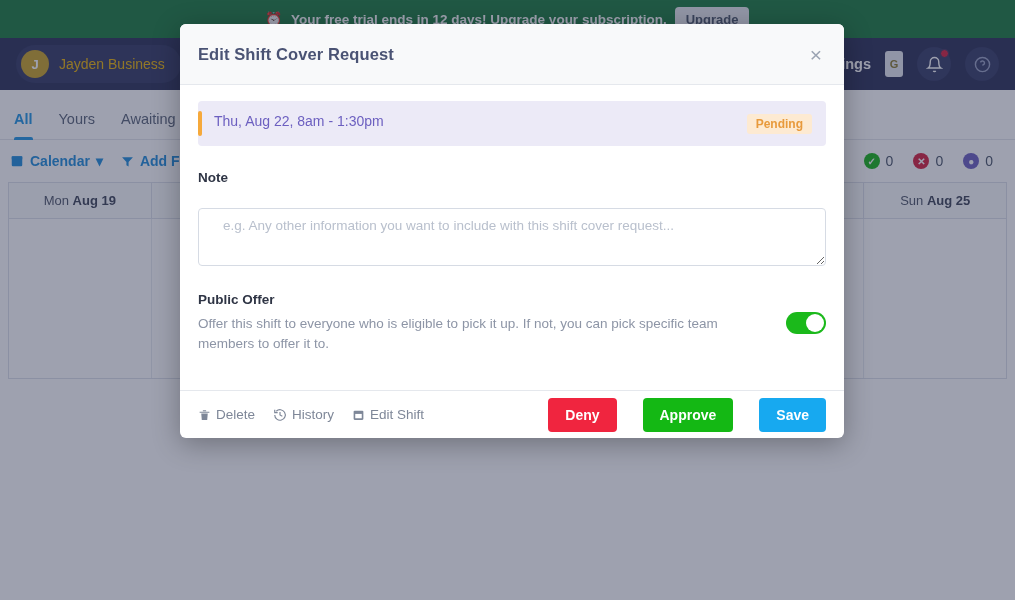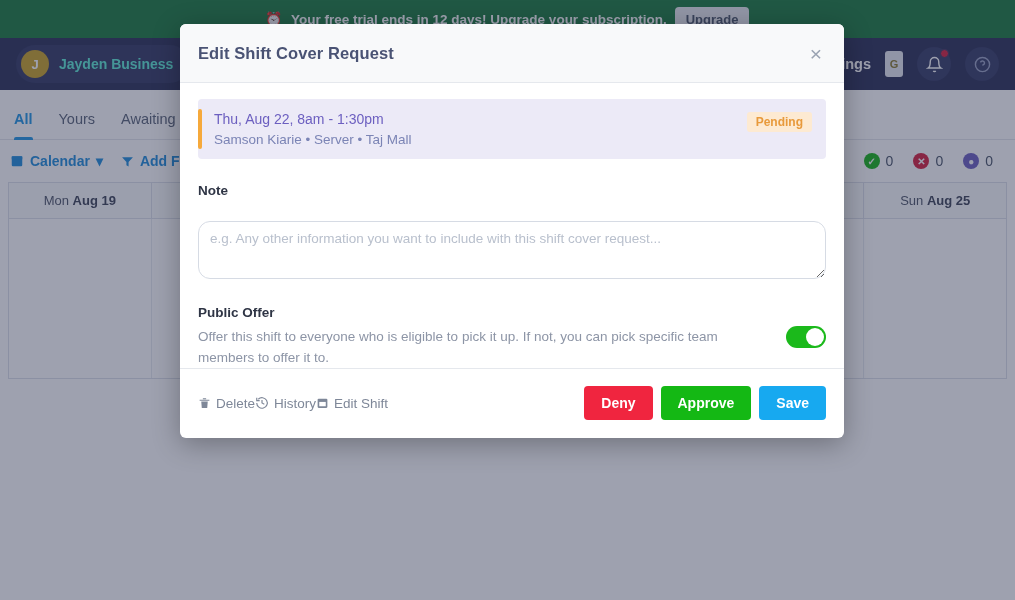--- a/index.html
+++ b/index.html
@@ -38,21 +38,21 @@
     display: flex; align-items: center; gap: 10px;
     background: #333a63; border-radius: 20px;
     padding: 5px 16px 5px 5px;
   }
   .biz-avatar {
     width: 28px; height: 28px; border-radius: 50%;
     background: #c9a227; color: #ffffff;
     display: flex; align-items: center; justify-content: center;
     font-size: 13px; font-weight: 600;
   }
-  .biz-name { color: #5eead4; font-size: 14px; font-weight: 700; }
+  .biz-name { color: #eab308; font-size: 14px; font-weight: 400; }
   .topbar-spacer { flex: 1; }
   .topbar-right { display: flex; align-items: center; gap: 14px; }
   .settings-link {
     display: flex; align-items: center; gap: 7px;
     color: #ffffff; font-size: 14.5px; font-weight: 600;
   }
   .g-badge {
     width: 18px; height: 26px; border-radius: 3px;
     background: #e6e9f0; color: #8a7a2e;
     font-size: 11px; font-weight: 700;
@@ -157,22 +157,22 @@
     background: #fdead2; color: #e89a3c;
     font-size: 12px; font-weight: 600;
     padding: 3px 9px; border-radius: 3px;
     margin-top: 1px;
   }
 
   .field { margin-top: 24px; }
   .field-label { font-size: 13.5px; font-weight: 700; color: #2f3545; margin-bottom: 23px; }
   .note-area {
     width: 100%; height: 58px;
-    border: 1px solid #d6dbe4; border-radius: 12px;
-    padding: 9px 11px;
+    border: 1px solid #d6dbe4; border-radius: 4px;
+    padding: 9px 24px;
     font-family: "Liberation Sans", sans-serif;
     font-size: 13.5px; color: #333;
     resize: vertical; outline: none;
   }
   .note-area::placeholder { color: #b9c0cd; }
 
   .public-offer { margin-top: 22px; display: flex; align-items: center; gap: 16px; }
   .po-text { flex: 1; }
   .po-title { font-size: 13.5px; font-weight: 700; color: #2f3545; margin-bottom: 7px; }
   .po-desc { font-size: 13.5px; color: #8d95a6; line-height: 1.5; max-width: 560px; }
@@ -180,22 +180,22 @@
     width: 40px; height: 22px; border-radius: 11px;
     background: #1bb91b; position: relative; cursor: pointer; flex: none;
   }
   .toggle .knob {
     position: absolute; top: 2px; right: 2px;
     width: 18px; height: 18px; border-radius: 50%;
     background: #ffffff;
   }
 
   .modal-foot {
-    height: 72px; border-top: 1px solid #e5e8ed;
-    display: flex; align-items: center; padding: 0 18px; 
+    height: 48px; border-top: 1px solid #e5e8ed;
+    display: flex; align-items: center; padding: 0 18px; gap: 18px;
   }
   .foot-link {
     display: flex; align-items: center; gap: 5px;
     font-size: 13.5px; color: #7e8798; cursor: pointer;
   }
   .foot-sp { flex: 1; }
   .fbtn {
     border: none; border-radius: 4px;
     color: #ffffff; font-size: 14px; font-weight: 700;
     padding: 9px 17px; cursor: pointer;
@@ -323,21 +323,20 @@
     <div class="modal-title">Edit Shift Cover Request</div>
     <div class="sp"></div>
     <div class="close-x">×</div>
   </div>
 
   <div class="modal-body">
 
     <div class="shift-card">
       <div class="shift-info">
         <div class="shift-time">Thu, Aug 22, 8am - 1:30pm</div>
-        <div class="shift-meta">Samson Kiarie • Server • Taj Mall</div>
       </div>
       <div class="pending-badge">Pending</div>
     </div>
 
     <div class="field">
       <div class="field-label">Note</div>
       <textarea class="note-area" placeholder="e.g. Any other information you want to include with this shift cover request..." style=""></textarea>
     </div>
 
     <div class="public-offer">

